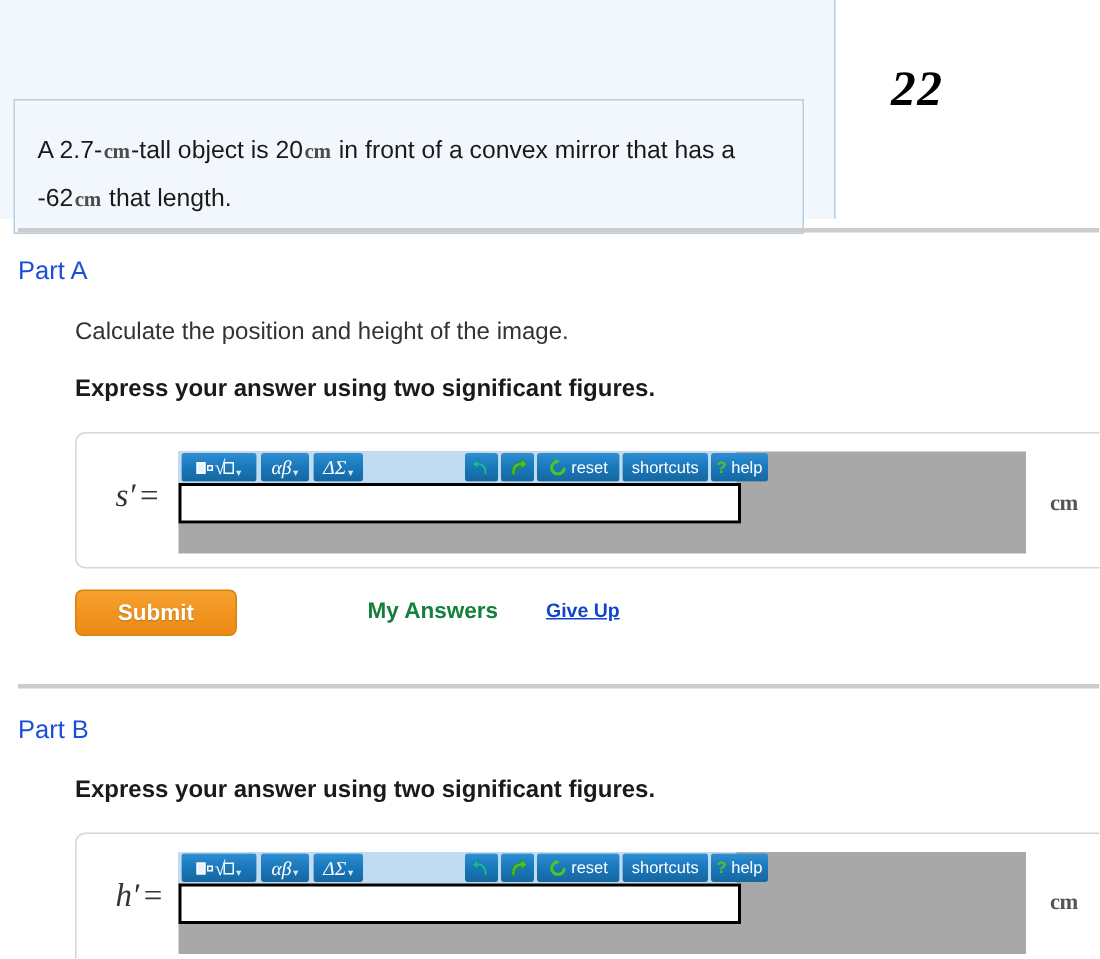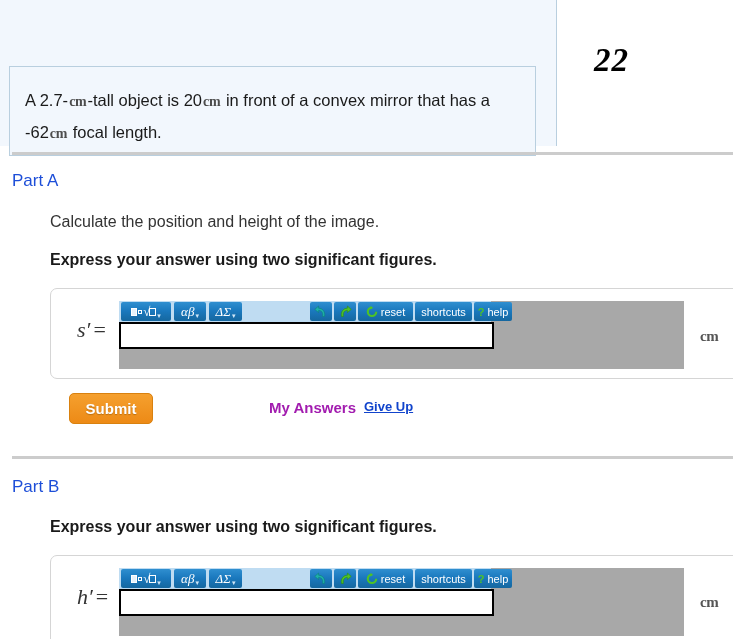--- a/index.html
+++ b/index.html
@@ -266,65 +266,63 @@
     letter-spacing: -0.4px;
   }
   #unit-a { left: 700px; top: 328px; }
   #unit-b { left: 700px; top: 594px; }
 
   
   .submit-button {
     position: absolute;
     left: 50px;
     top: 393px;
-    width: 84px;
+    width: 108px;
     height: 31px;
     background: #ef8f1c;
     background-image: linear-gradient(to bottom, #f5a02e 0%, #ed8a16 100%);
     border: 1px solid #d9810f;
     border-radius: 5px;
     box-sizing: border-box;
     color: #ffffff;
     font-size: 15px;
     font-weight: bold;
     display: flex;
     align-items: center;
     justify-content: center;
     cursor: pointer;
     text-shadow: 0 1px 1px rgba(120,70,0,0.45);
-    margin-left: 19px;
   }
   .my-answers {
     position: absolute;
     left: 245px;
     top: 399px;
     font-size: 15px;
     font-weight: bold;
-    color: #a21caf;
+    color: #15803d;
     cursor: pointer;
-    margin-left: 24px;
   }
   .give-up {
     position: absolute;
     left: 364px;
     top: 399px;
     font-size: 13px;
     font-weight: bold;
     color: #1144cc;
     text-decoration: underline;
     cursor: pointer;
   }
 </style>
 </head>
 <body>
 
 <div class="header-zone">
 
   <div class="problem-box">
-    <div class="problem-text"><span>A 2.7-</span><span class="unit-inline">cm</span><span>-tall object is 20</span><span class="unit-inline">cm</span><span> in front of a convex mirror that has a -62</span><span class="unit-inline">cm</span><span> focal length.</span></div>
+    <div class="problem-text"><span>A 2.7-</span><span class="unit-inline">cm</span><span>-tall object is 20</span><span class="unit-inline">cm</span><span> in front of a convex mirror that has a -62</span><span class="unit-inline">cm</span><span> that length.</span></div>
   </div>
 </div>
 
 <div class="badge-22">22</div>
 
 <div class="divider" id="divider-a"></div>
 <div class="part-heading" id="part-a-heading">Part A</div>
 <div class="part-prompt" id="part-a-prompt">Calculate the position and height of the image.</div>
 <div class="part-emph" id="part-a-emph">Express your answer using two significant figures.</div>
 

